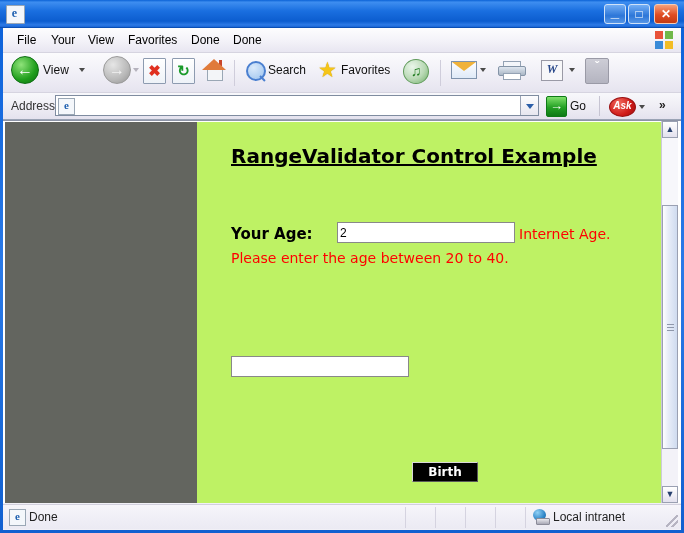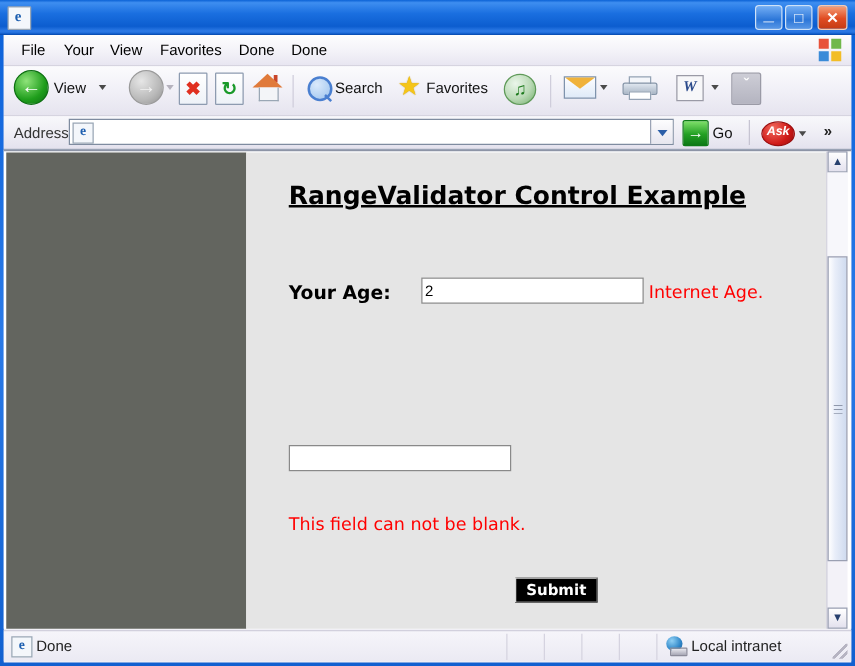--- a/index.html
+++ b/index.html
@@ -334,21 +334,21 @@
     box-sizing: border-box;
   }
   #left-pane {
     position: absolute; left: 2px; top: 1px;
     width: 192px; height: 381px;
     background: #63655f;
   }
   #page-content {
     position: absolute; left: 194px; top: 1px;
     width: 464px; height: 381px;
-    background: #e5e5e5;
+    background: #bef264;
     overflow: hidden;
   }
   #page-title {
     position: absolute; left: 34px; top: 22px;
     font-size: 20px; font-weight: bold; color: #000;
     text-decoration: underline;
     white-space: nowrap;
     font-family: "DejaVu Sans", sans-serif;
   }
   #age-label {
@@ -630,25 +630,25 @@
 
     <div id="viewport">
       <div id="left-pane"></div>
 
       <div id="page-content">
         <div id="page-title">RangeValidator Control Example</div>
 
         <div id="age-label">Your Age:</div>
         <input id="age-input" type="text" value="2" style="">
         <div id="age-error">Internet Age.</div>
+        <div id="age-range-msg">Please enter the age between 20 to 40.</div>
 
         <input id="dob-input" type="text" value="" style="">
-        <div id="dob-error">This field can not be blank.</div>
-
-        <button id="submit-btn">Submit</button>
+
+        <button id="submit-btn">Birth</button>
       </div>
     </div>
 
     <div id="vscroll">
       <div id="sb-up" class="sb-btn">
         <div class="g">▲</div>
       </div>
       <div id="sb-track-top"></div>
       <div id="sb-thumb">
         <div class="grip"></div>

